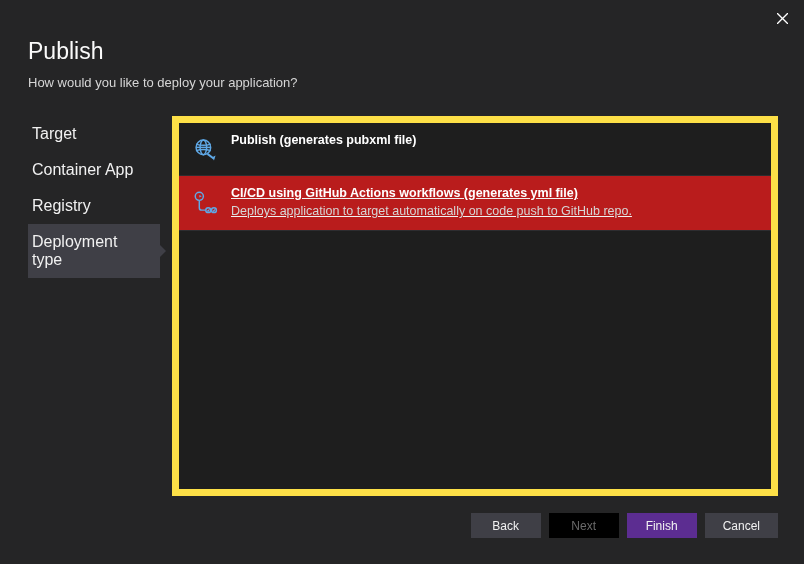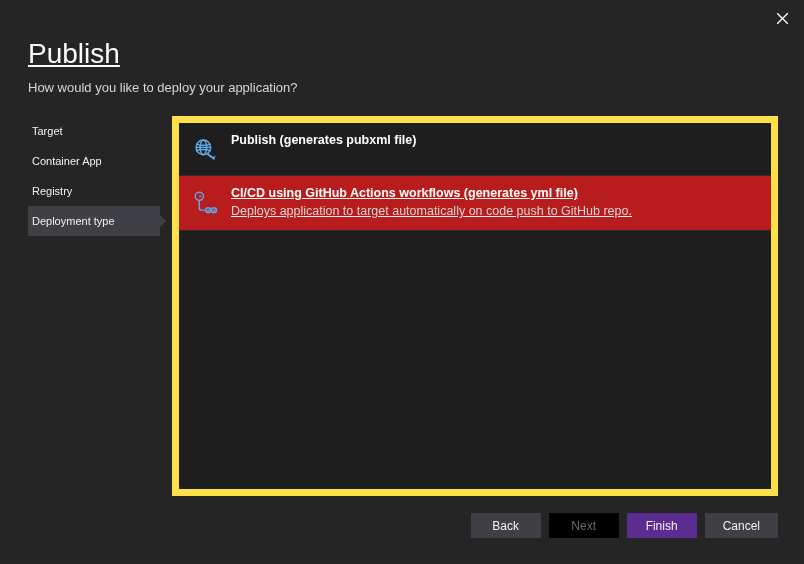--- a/index.html
+++ b/index.html
@@ -15,24 +15,23 @@
     top: 10px; right: 14px;
     width: 16px; height: 16px;
     cursor: pointer;
     display:flex; align-items:center; justify-content:center;
   }
   .close-x svg { width: 11px; height: 11px; stroke:#fff; stroke-width:1.2; }
   .header {
     padding: 38px 28px 0 28px;
   }
   .title {
-    font-size: 28px;
+    font-size: 23px;
     font-weight: 300;
     color: #fafafa;
-    text-decoration: underline;
   }
   .subtitle {
     margin-top: 10px;
     font-size: 13px;
     color: #d6d6d6;
   }
   .body {
     position: absolute;
     top: 116px;
     left: 28px;
@@ -41,21 +40,21 @@
     display: flex;
     gap: 12px;
   }
   .steps {
     width: 132px;
     display: flex;
     flex-direction: column;
   }
   .step-item {
     padding: 9px 10px 9px 4px;
-    font-size: 11px;
+    font-size: 16px;
     color: #f1f1f1;
     cursor: pointer;
     position: relative;
   }
   .step-item.active {
     background: #3f3f46;
   }
   .step-item.active::after {
     content: '';
     position: absolute;

